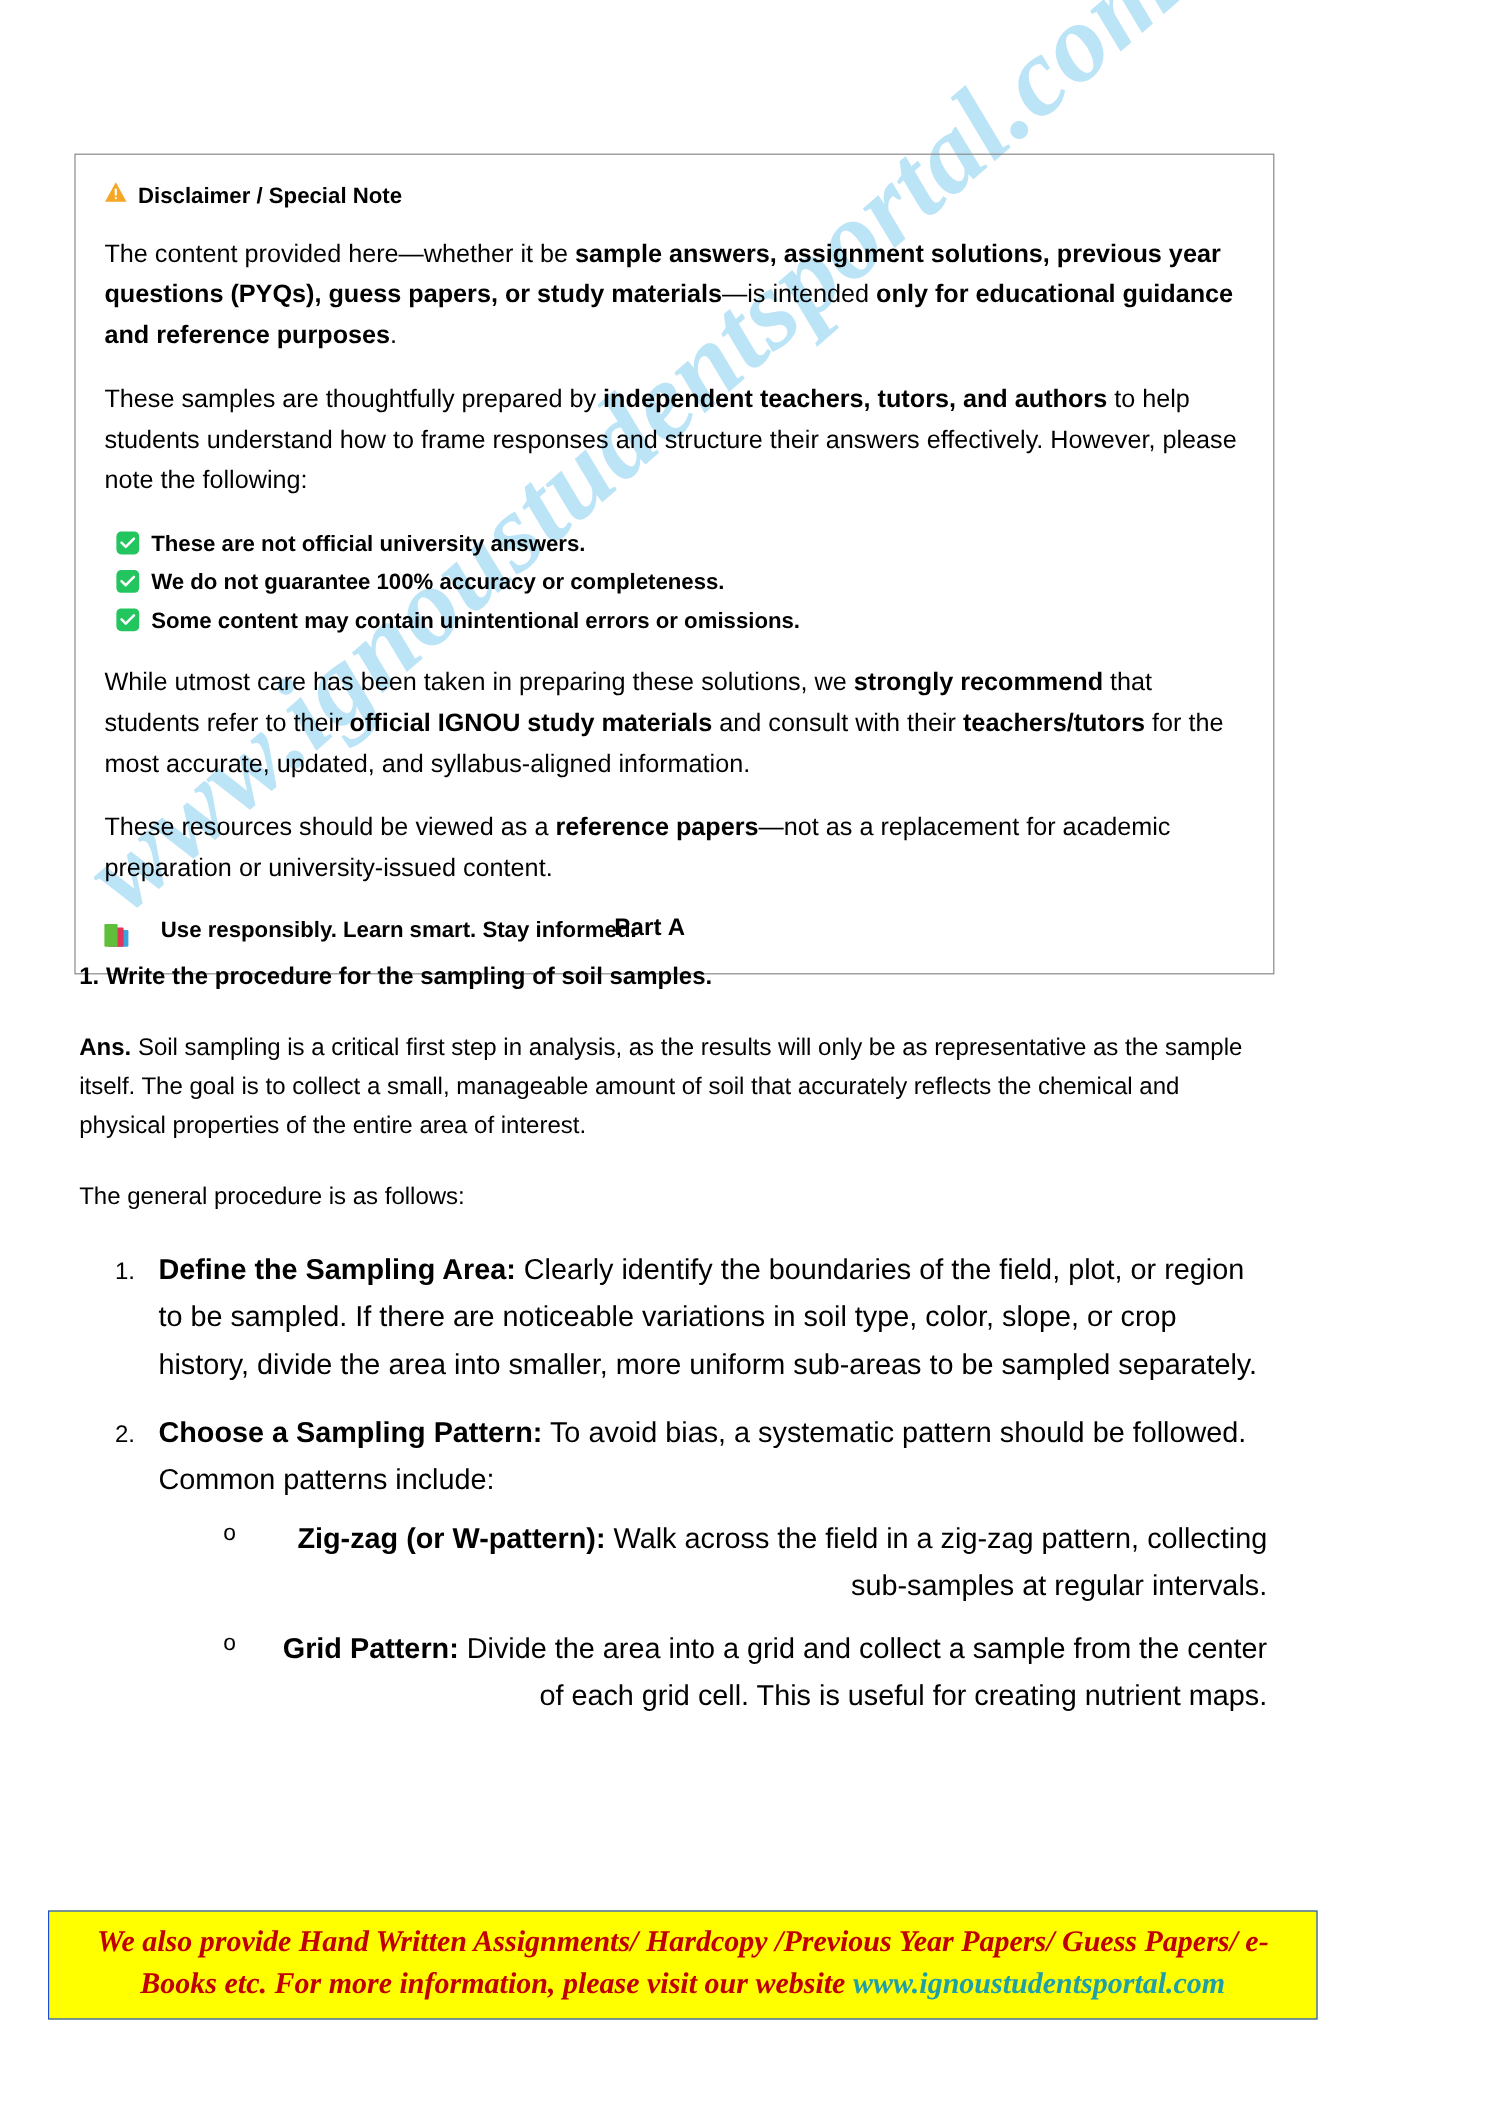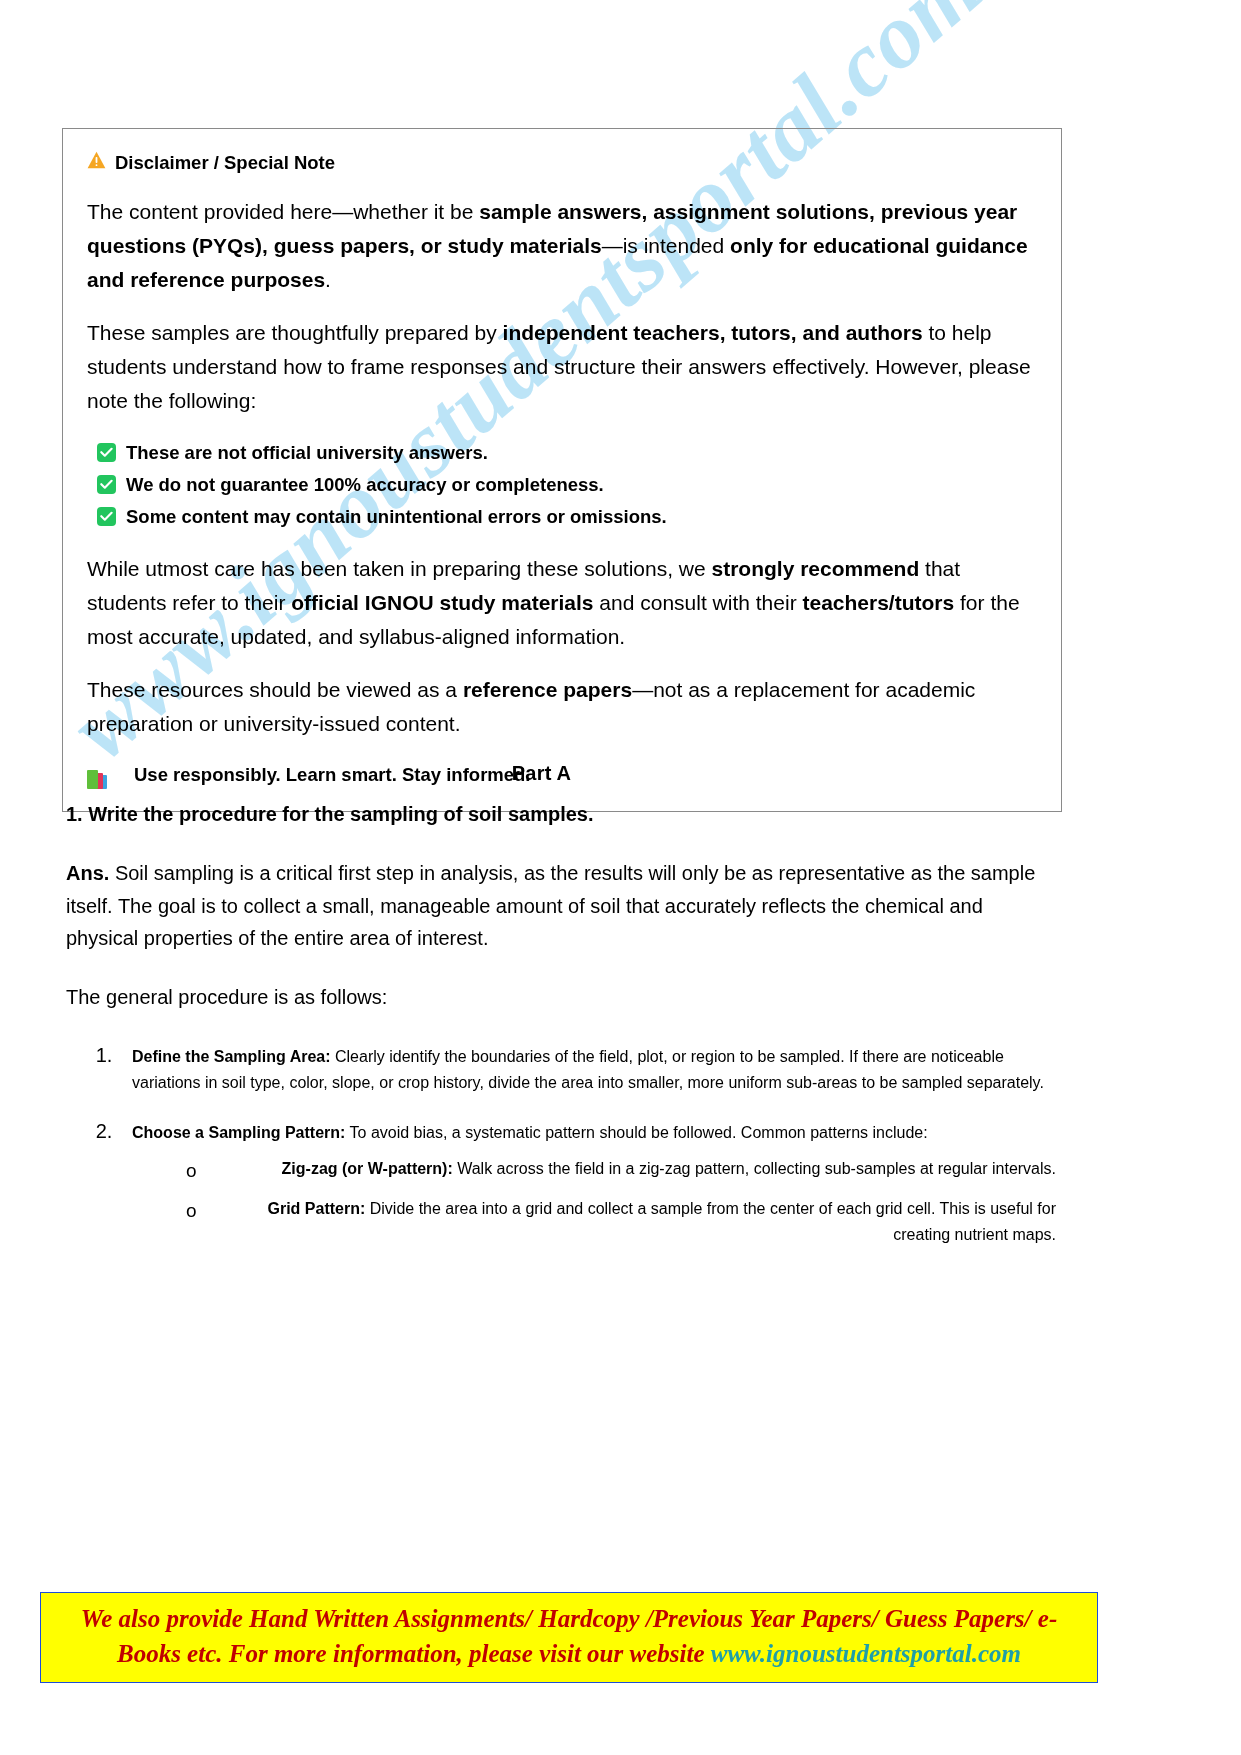--- a/index.html
+++ b/index.html
@@ -159,21 +159,21 @@
   }
   .ans-p {
     font-size: 20px;
     line-height: 1.63;
     margin: 0 0 26px 0;
   }
 
   ol.main-list {
     margin: 0;
     padding-left: 52px;
-    font-size: 16px;
+    font-size: 24px;
     line-height: 1.63;
   }
   ol.main-list > li {
     margin-bottom: 18px;
     padding-left: 14px;
   }
   ol.main-list > li::marker { font-size: 20px; }
 
   ul.sub-list {
     list-style: none;

